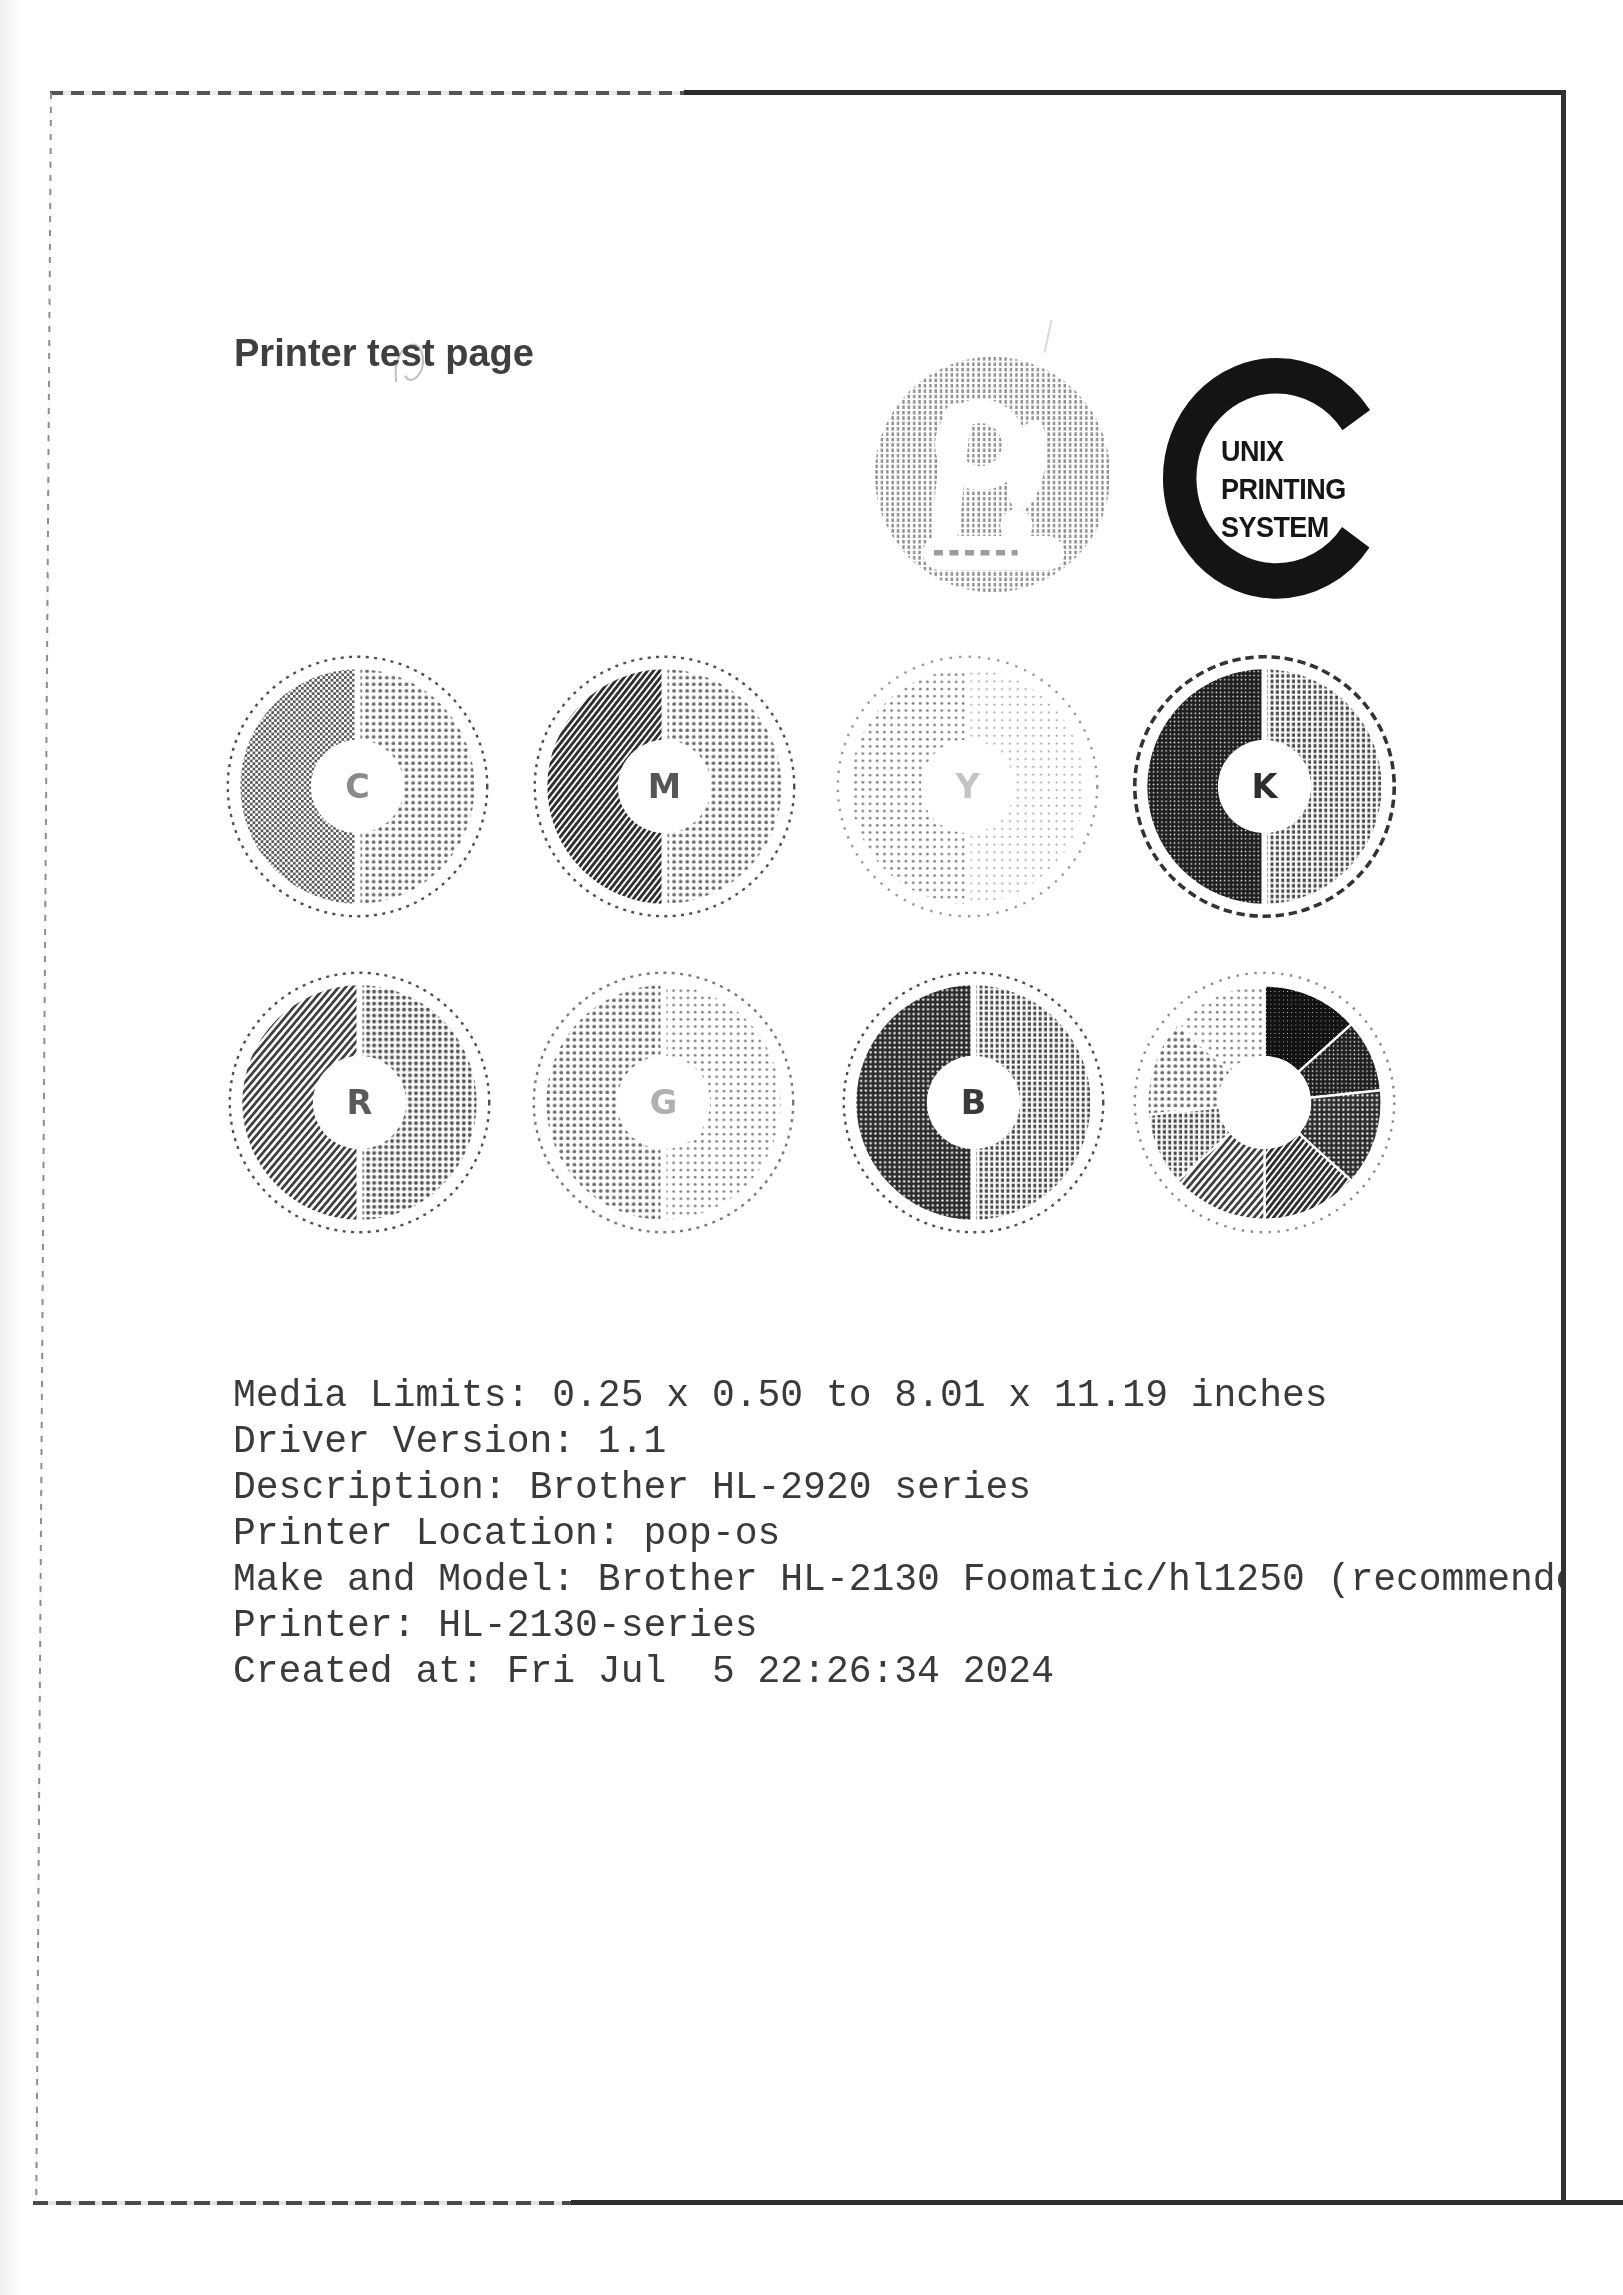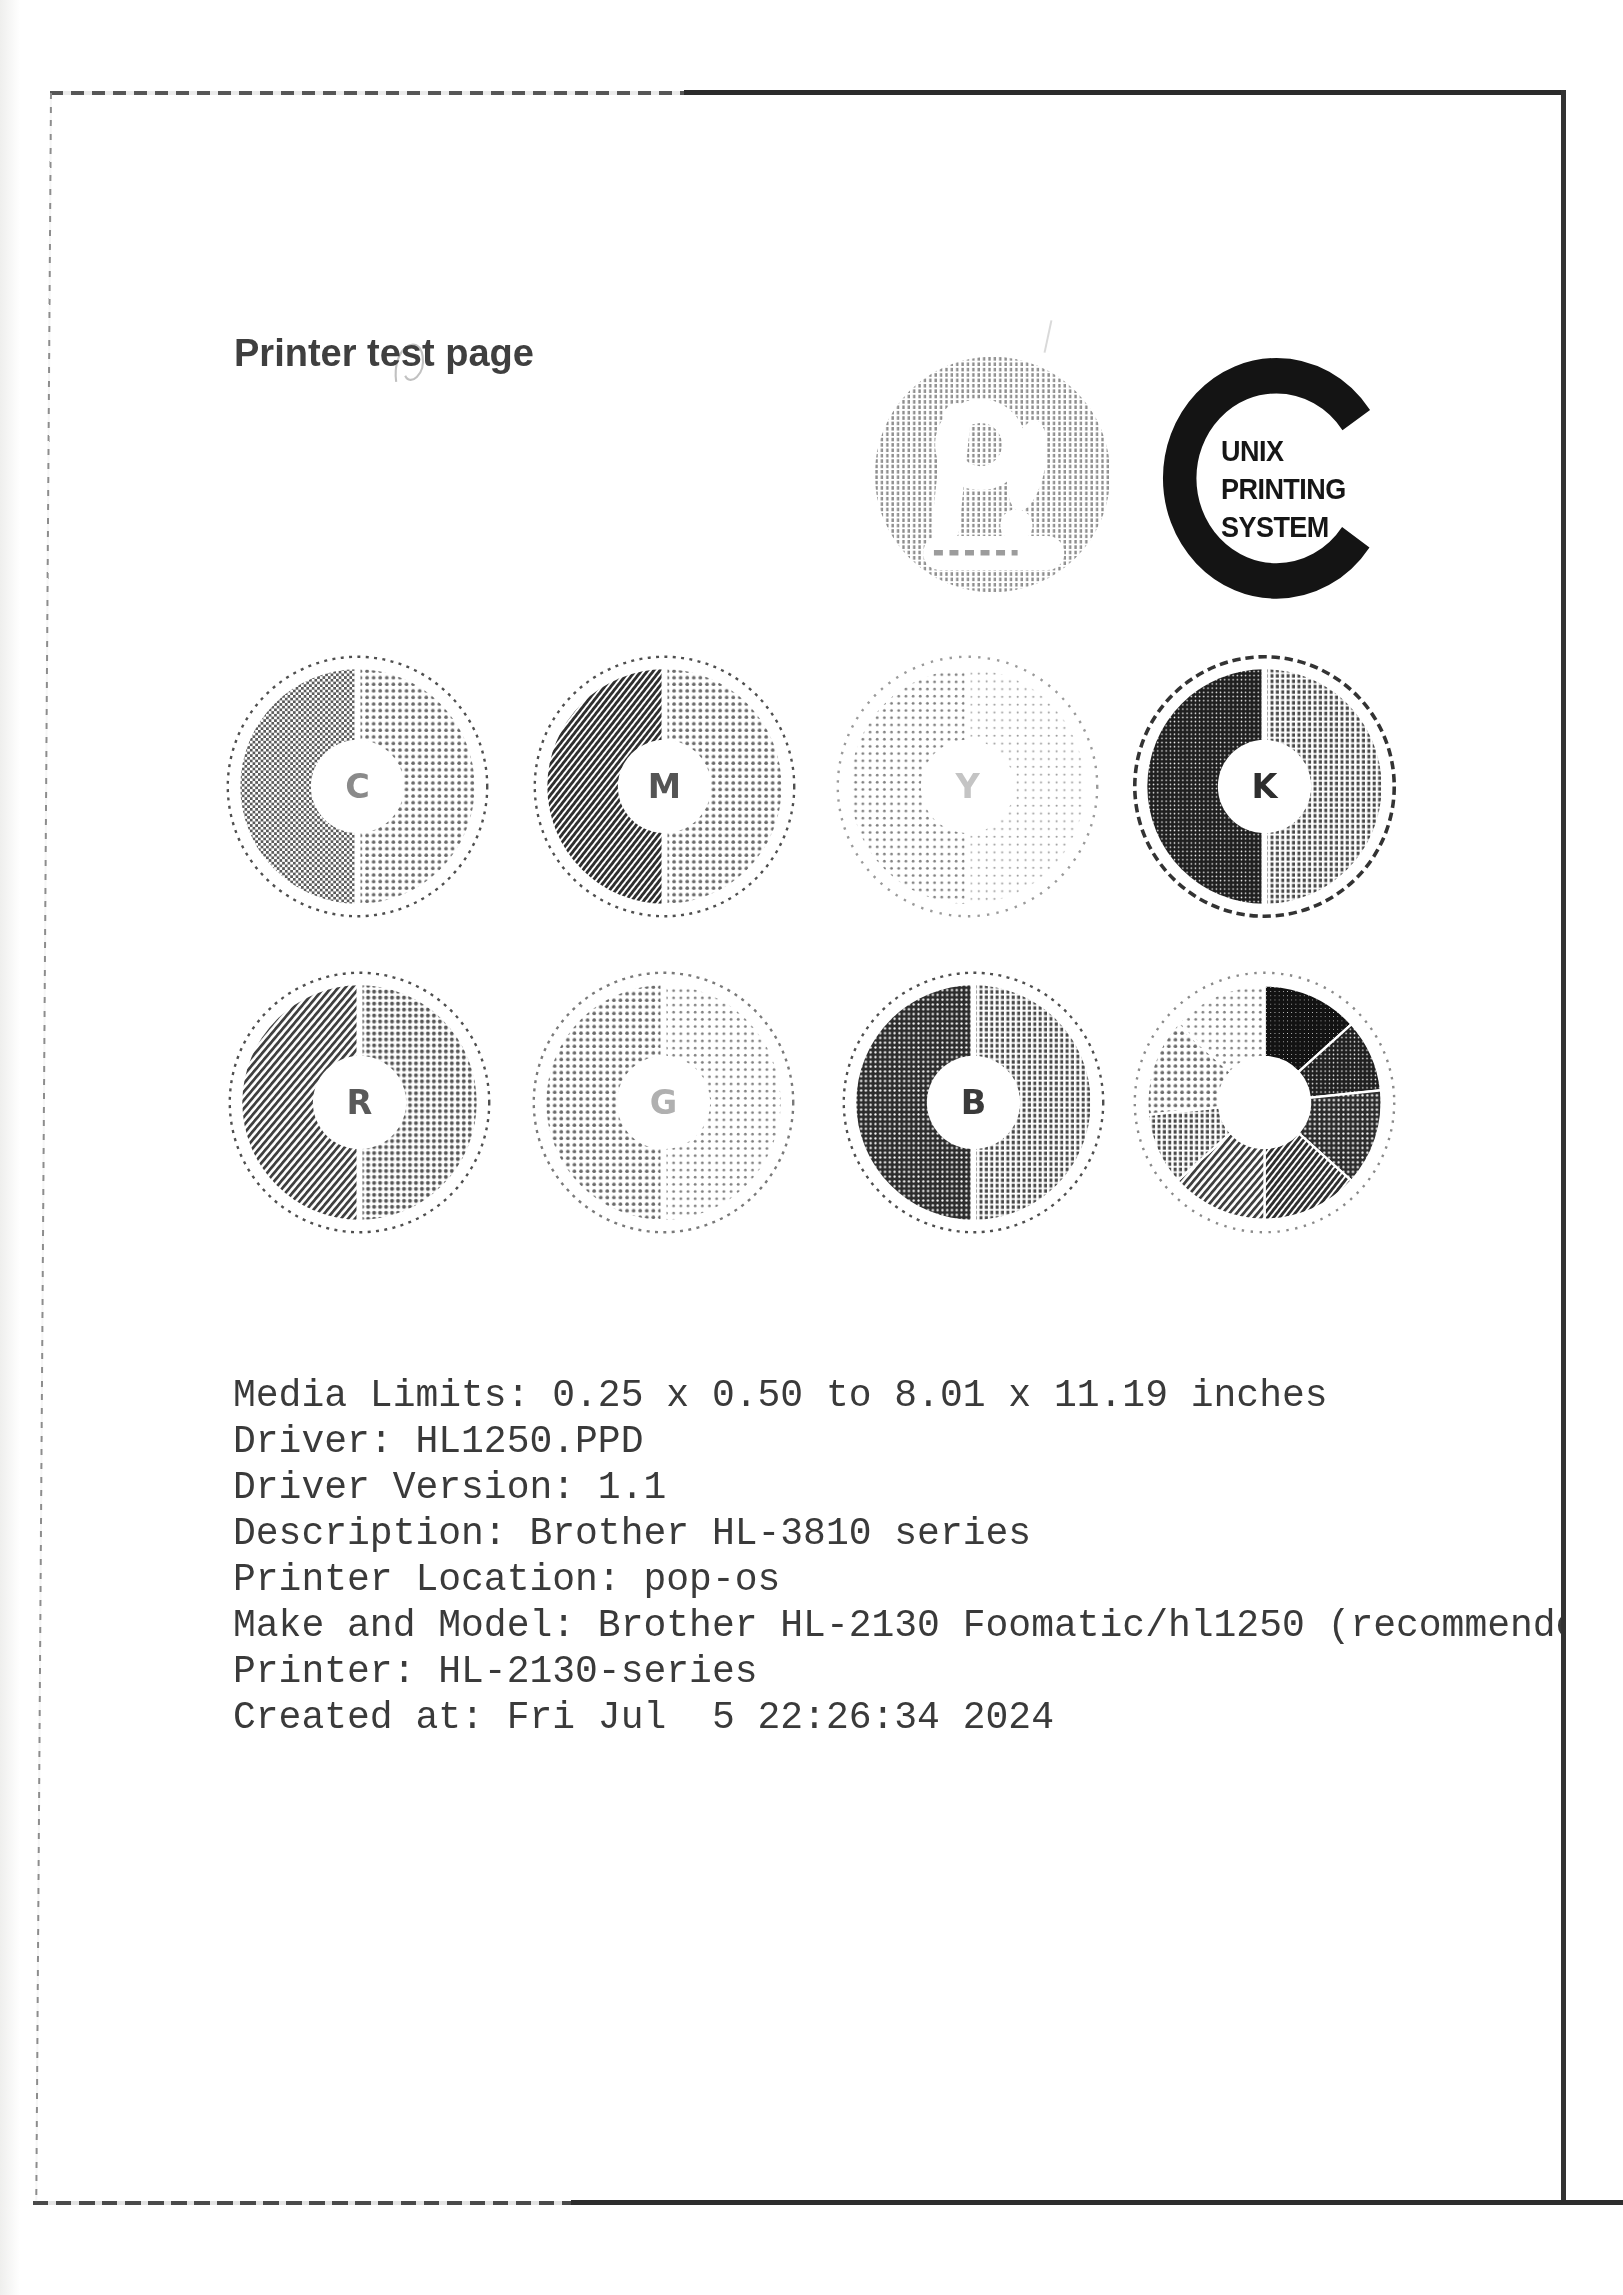--- a/index.html
+++ b/index.html
@@ -209,23 +209,22 @@
       <path d="M0,196 A196,196 0 0,1 -145.6,131.1 L-56.5,50.8 A76,76 0 0,0 0,76 Z" fill="url(#diag55)"></path>
       <path d="M-145.6,131.1 A196,196 0 0,1 -195,20.5 L-75.6,8 A76,76 0 0,0 -56.5,50.8 Z" fill="url(#ht42)"></path>
       <path d="M-195,20.5 A196,196 0 0,1 -145.6,-131.1 L-56.5,-50.8 A76,76 0 0,0 -75.6,8 Z" fill="url(#ht22)"></path>
       <path d="M-145.6,-131.1 A196,196 0 0,1 0,-196 L0,-76 A76,76 0 0,0 -56.5,-50.8 Z" fill="url(#ht12)"></path>
     </g>
     <circle r="76" fill="#fff" stroke="none"></circle>
   </svg>
 
   <div class="details">
     <div class="detail-line">Media Limits: 0.25 x 0.50 to 8.01 x 11.19 inches</div>
-    <div class="detail-line">Driver: HL1250.PPD</div>
     <div class="detail-line">Driver Version: 1.1</div>
-    <div class="detail-line">Description: Brother HL-3810 series</div>
+    <div class="detail-line">Description: Brother HL-2920 series</div>
     <div class="detail-line">Printer Location: pop-os</div>
     <div class="detail-line">Make and Model: Brother HL-2130 Foomatic/hl1250 (recommende</div>
     <div class="detail-line">Printer: HL-2130-series</div>
     <div class="detail-line">Created at: Fri Jul  5 22:26:34 2024</div>
   </div>
 
 </div>
 
 
 </body></html>

